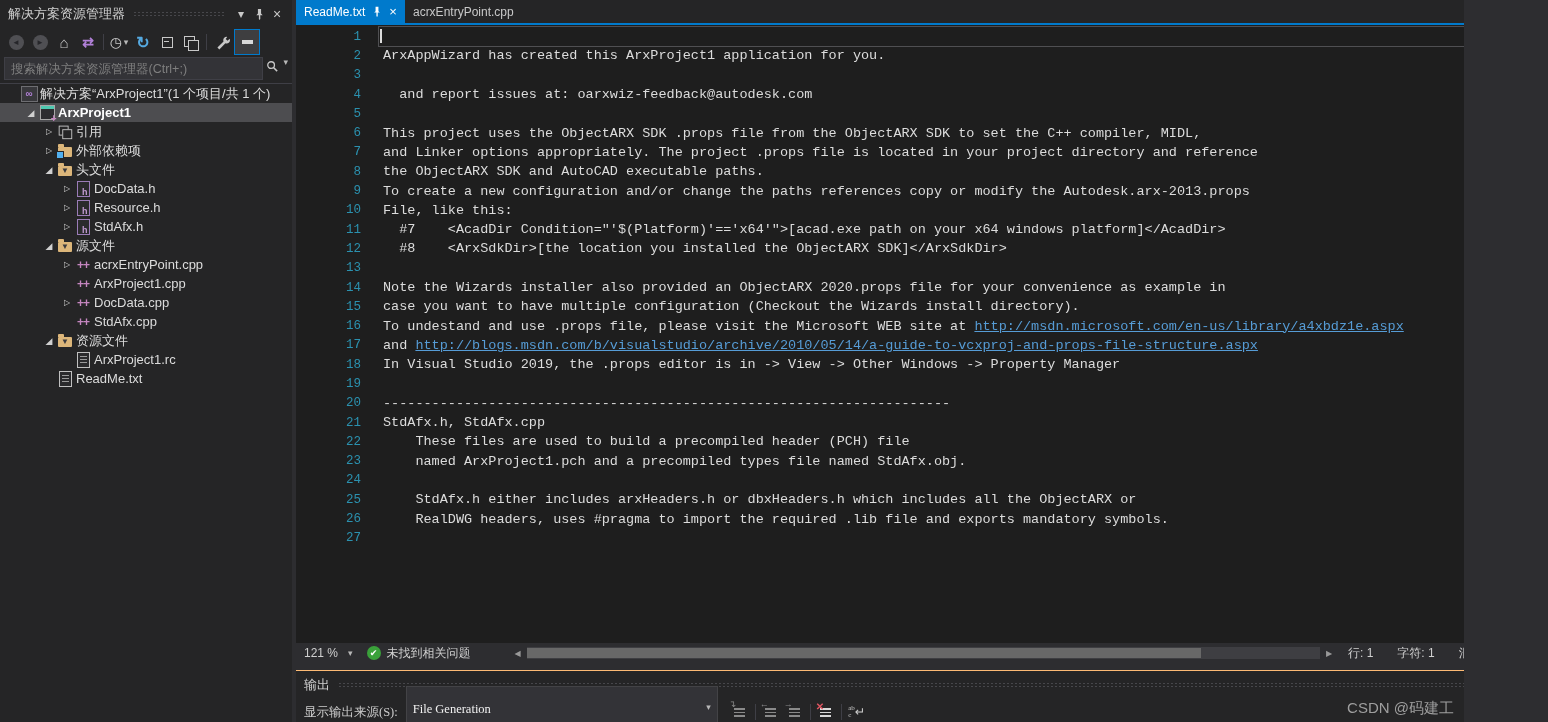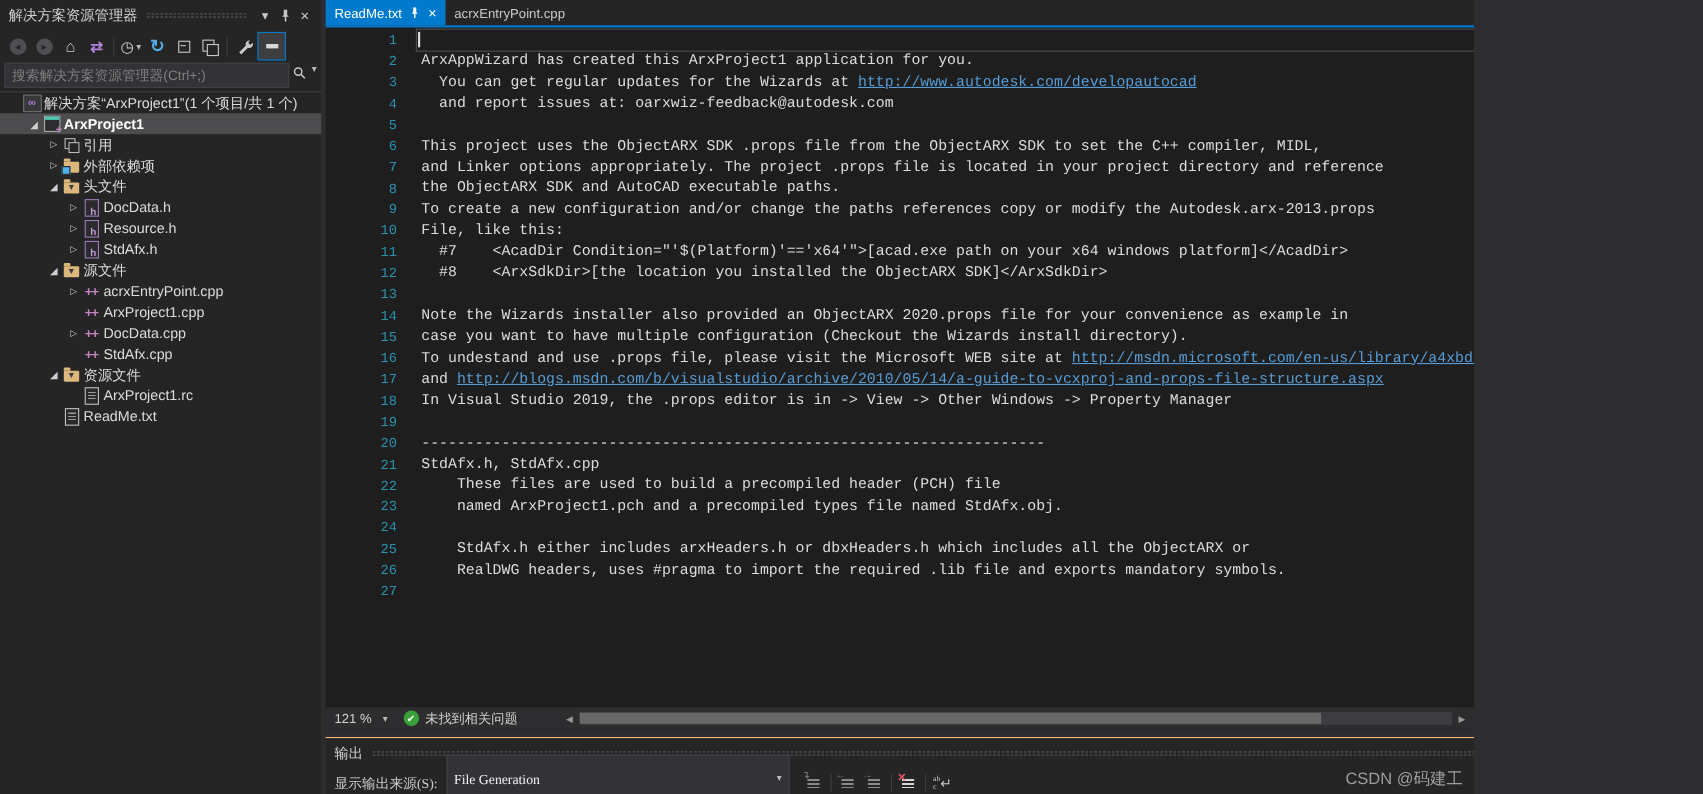--- a/index.html
+++ b/index.html
@@ -1,16 +1,16 @@
 <!DOCTYPE html>
 <html><head>
 <meta charset="utf-8">
 <style>
   html,body{margin:0;padding:0;background:#2D2D30;}
-  #app{position:relative;width:1340px;height:722px;background:#2D2D30;overflow:hidden;
+  #app{position:relative;width:1464px;height:722px;background:#2D2D30;overflow:hidden;
        font-family:"Liberation Sans", sans-serif;color:#CCCCCC;-webkit-font-smoothing:antialiased;}
   
   #se{position:absolute;left:0;top:0;width:292px;height:722px;background:#252526;}
   .panel-title{display:flex;align-items:center;height:27px;padding:0 6px 0 8px;font-size:13px;color:#D0D0D0;}
   .dots{flex:1;height:6px;margin:0 8px;background-image:radial-gradient(circle,#47474B 1px,transparent 1.1px);background-size:4px 3px;}
   .tbtn{display:inline-flex;align-items:center;justify-content:center;width:18px;height:18px;color:#C8C8C8;font-size:12px;cursor:default;}
   .se-toolbar{display:flex;align-items:center;height:30px;padding:0 4px;}
   .se-toolbar .tool{display:inline-flex;align-items:center;justify-content:center;min-width:24px;height:24px;color:#C8C8C8;font-size:14px;}
   .vsep{width:1px;height:16px;background:#3F3F46;margin:0 3px;}
   .circ{display:inline-block;width:15px;height:15px;border-radius:50%;background:#4F4F53;color:#26262A;font-size:8px;line-height:15px;text-align:center;}
@@ -323,21 +323,20 @@
           <div class="cl">
             <span class="ln">1</span>
             <span class="ct"></span>
           </div>
           <div class="cl">
             <span class="ln">2</span>
             <span class="ct"><span>ArxAppWizard has created this ArxProject1 application for you.</span></span>
           </div>
           <div class="cl">
             <span class="ln">3</span>
-            <span class="ct"><span>  You can get regular updates for the Wizards at </span><span class="lnk">http://www.autodesk.com/developautocad</span></span>
           </div>
           <div class="cl">
             <span class="ln">4</span>
             <span class="ct"><span>  and report issues at: oarxwiz-feedback@autodesk.com</span></span>
           </div>
           <div class="cl">
             <span class="ln">5</span>
             <span class="ct"></span>
           </div>
           <div class="cl">

